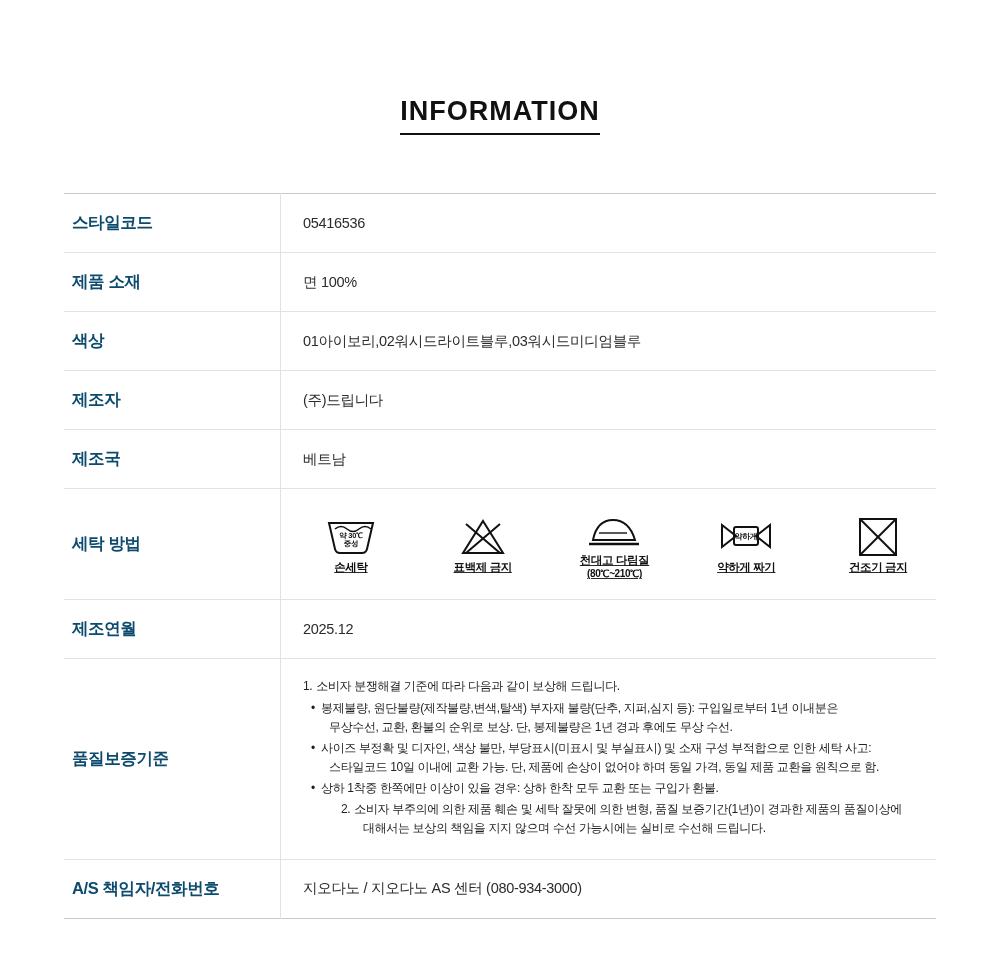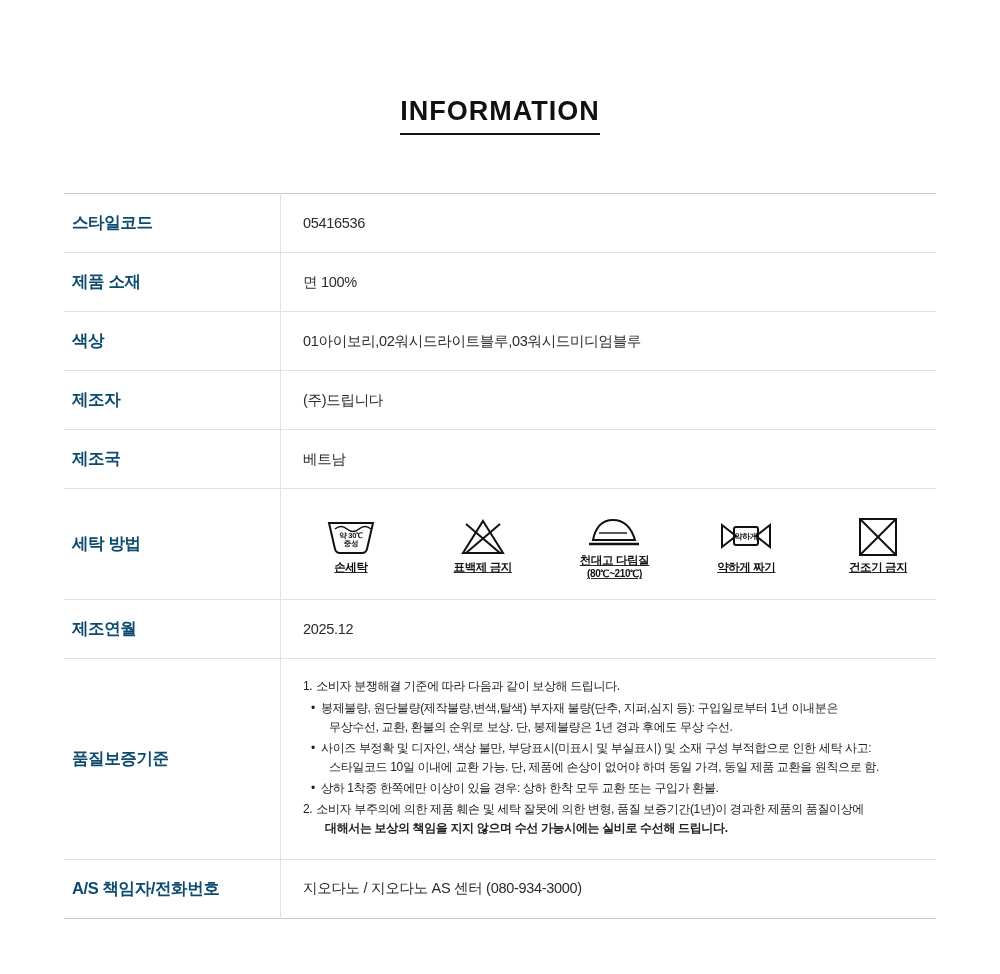--- a/index.html
+++ b/index.html
@@ -126,24 +126,24 @@
     position: absolute;
     left: 0;
     top: 0;
   }
   .warranty .indent {
     display: block;
     padding-left: 8px;
   }
   .warranty .num2 {
     padding-left: 0;
+    margin-left: 38px;
   }
   .warranty .num2 .indent {
     padding-left: 22px;
-    font-weight: bold;
   }
 </style>
 </head>
 <body>
 
 <div class="page">
 
   <div class="title-wrap">
     <div class="title">INFORMATION</div>
   </div>

